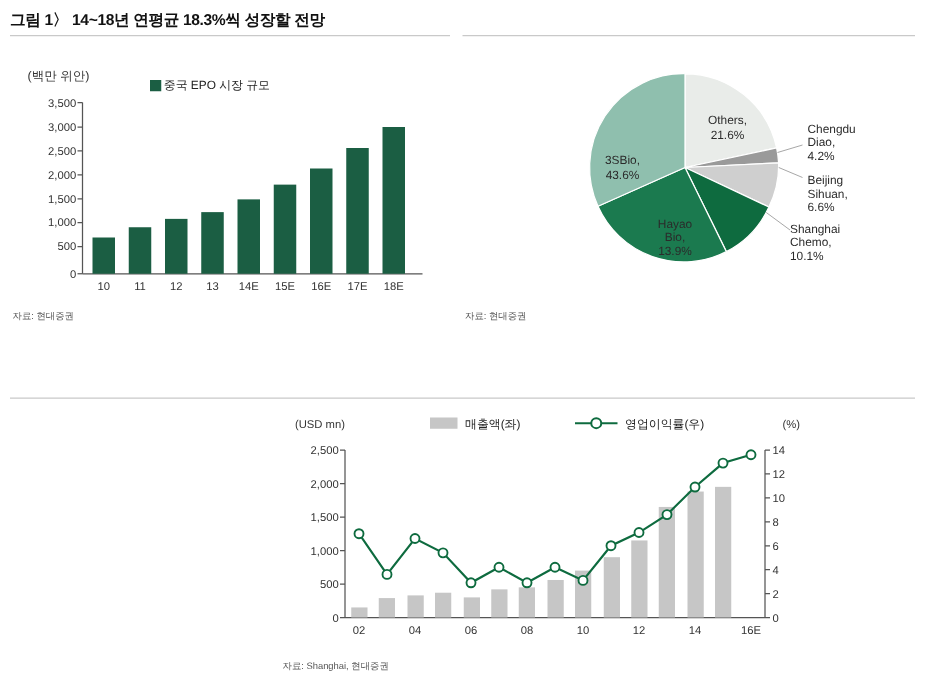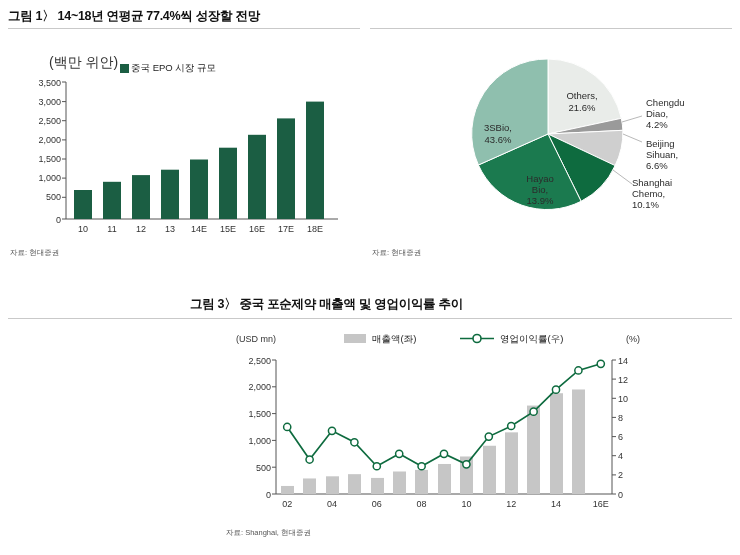--- a/index.html
+++ b/index.html
@@ -15,21 +15,21 @@
   .panel-title {
     font-size:12.5px; font-weight:bold; color:#111; letter-spacing:-0.3px;
     white-space:nowrap;
   }
   .hr {
     border-bottom:1px solid #c9c9c9; height:0; position:absolute;
   }
   .source {
     font-size:7.5px; color:#555; white-space:nowrap;text-align:right;
   }
-  .axis-label { font-size:14px; color:#333;margin-left:27px; }
+  .axis-label { font-size:10px; color:#333; }
   .tick { font-size:9px; fill:#333; }
 
   
   #p1 { left:8px; top:8px; width:352px; height:252px; }
   #p1 .title { position:absolute; left:0; top:0; }
   #p1 .rule { position:absolute; left:0; top:20px; width:352px; }
   #p1 .unit { position:absolute; left:14px; top:46px; }
   #p1 .legend { position:absolute; left:112px; top:54px; display:flex; align-items:center; gap:2px; }
   #p1 .legend .swatch { width:9px; height:9px; background:#1b5e43; display:inline-block; }
   #p1 .legend .lbl { font-size:9.5px; color:#222; }
@@ -50,21 +50,21 @@
   #p3 .chart { position:absolute; left:0; top:30px; }
   #p3 .src { position:absolute; left:218px; top:232px; }
 
   .pie-label { font-size:9.5px; fill:#2b2b2b; }
   .leader { stroke:#9a9a9a; stroke-width:0.7; fill:none; }
 </style>
 </head>
 <body>
 
 <div class="panel" id="p1">
-  <div class="panel-title title">그림 1〉 14~18년 연평균 77.4%씩 성장할 전망</div>
+  <div class="panel-title title">그림 1〉 14~18년 연평균 18.3%씩 성장할 전망</div>
   <div class="hr rule"></div>
   <div class="axis-label unit">(백만 위안)</div>
 
   <div class="legend">
     <span class="swatch"></span>
     <span class="lbl">중국 EPO 시장 규모</span>
   </div>
 
   <svg class="chart" width="352" height="170" viewBox="0 0 352 170">
 
@@ -169,21 +169,20 @@
       <text x="262" y="152" text-anchor="start">Shanghai</text>
       <text x="262" y="163" text-anchor="start">Chemo,</text>
       <text x="262" y="174" text-anchor="start">10.1%</text>
     </g>
   </svg>
 
   <div class="source src">자료: 현대증권</div>
 </div>
 
 <div class="panel" id="p3">
-  <div class="panel-title title">그림 3〉 중국 포순제약 매출액 및 영업이익률 추이</div>
   <div class="hr rule"></div>
 
   <svg class="chart" width="724" height="200" viewBox="0 0 724 200">
 
     <text x="228" y="16" font-family="Liberation Sans, sans-serif" font-size="9" fill="#333">(USD mn)</text>
     <text x="618" y="16" font-family="Liberation Sans, sans-serif" font-size="9" fill="#333">(%)</text>
 
     <g>
       <rect x="336" y="8" width="22" height="9" fill="#c6c6c6"></rect>
       <text x="364" y="16" font-family="Liberation Sans, sans-serif" font-size="9.5" fill="#222">매출액(좌)</text>

